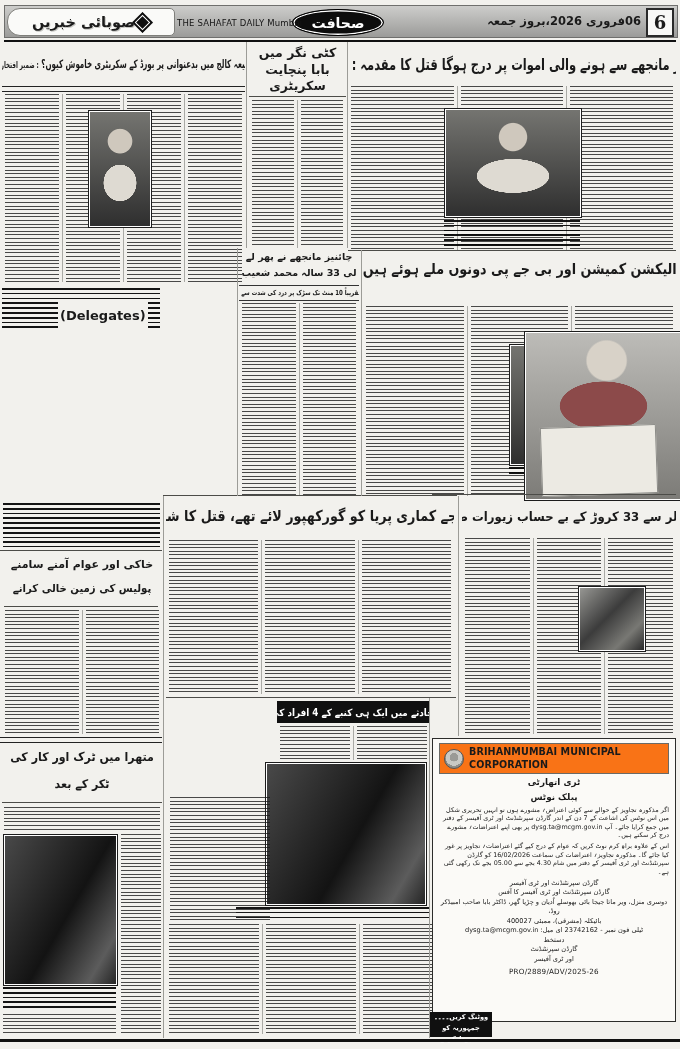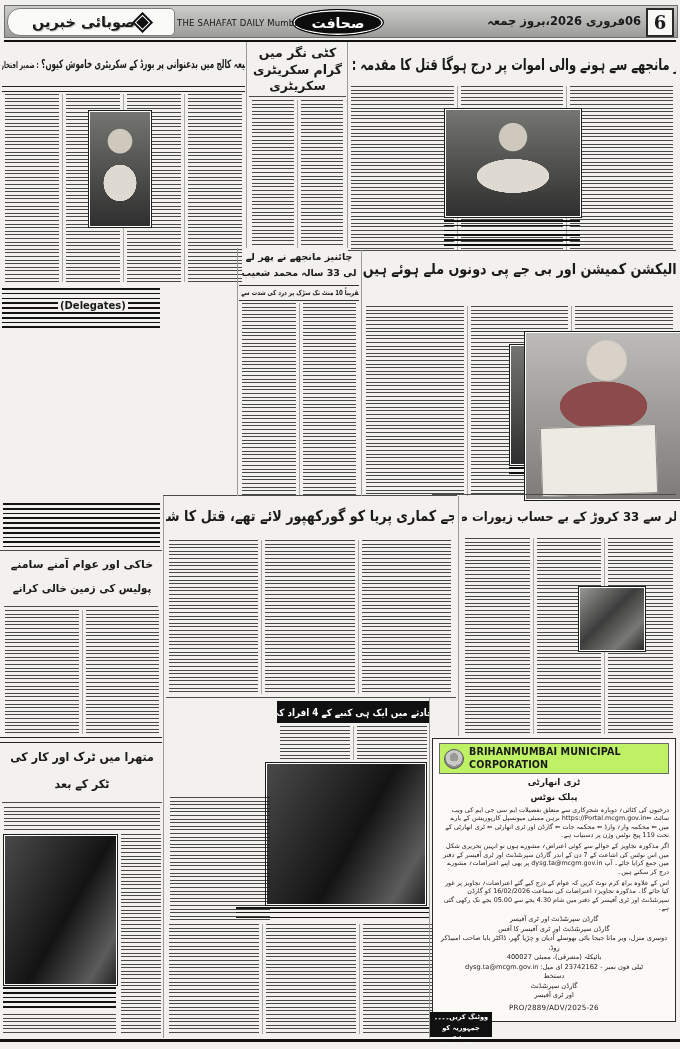--- a/index.html
+++ b/index.html
@@ -43,36 +43,36 @@
      color:#fff;font-weight:bold;font-size:14px;display:flex;align-items:center;justify-content:center;
      box-shadow:inset 0 0 0 1.5px #fff;border:1.5px solid #000;}
   .papername{position:absolute;left:172px;top:12px;font-size:8.5px;letter-spacing:.2px;color:#151515;direction:ltr;}
   .prov-pill{position:absolute;left:2px;top:2px;width:166px;height:26px;background:#fafaf8;
      border:1px solid #7e7e7a;border-radius:13px 5px 5px 13px;display:flex;align-items:center;justify-content:center;}
   .prov-logo{width:15px;height:15px;background:#0e0e0e;transform:rotate(45deg);box-shadow:inset 0 0 0 2px #0e0e0e,inset 0 0 0 3px #fff;}
   .prov-label{font-weight:900;font-size:14.5px;text-shadow:1px 1px 0 #c6c6c2;}
   
   .notice{position:absolute;left:432px;top:738px;width:244px;height:284px;background:#fbfaf7;
      border:1.5px solid #2c2c2a;padding:4px 6px;box-sizing:border-box;font-size:6.4px;line-height:1.32;}
-  .notice-head{display:flex;align-items:center;gap:5px;border:1px solid #6a6a66;background:#bef264;
+  .notice-head{display:flex;align-items:center;gap:5px;border:1px solid #6a6a66;background:#f97316;
      padding:2px 4px;direction:ltr;}
   .crest{width:18px;height:18px;border-radius:50%;border:1px solid #555;flex:0 0 auto;
      background:radial-gradient(circle at 50% 40%, #9a9a96 0 30%, #c9c9c5 31% 60%, #8e8e8a 61%);}
   .notice-org{font-weight:bold;font-size:9.6px;letter-spacing:.1px;}
   .nt{font-weight:bold;text-align:center;font-size:8.8px;margin:3px 0 1px;}
   .np{text-align:right;margin:2.5px 0;}
   .nsig{text-align:center;font-size:6.6px;line-height:1.45;}
   .nref{text-align:center;font-size:7.2px;direction:ltr;margin-top:2px;letter-spacing:.2px;}
   .footer-box{position:absolute;left:430px;top:1012px;width:62px;height:25px;background:#101010;color:#fff;
      font-size:6.6px;font-weight:bold;text-align:center;line-height:1.7;}
   .boxed-hl{position:absolute;left:168px;top:706px;width:102px;height:86px;border:1px solid #333;
      background:#f8f7f3;box-sizing:border-box;padding:4px 3px;font-weight:bold;font-size:9.5px;
      text-align:center;line-height:1.95;overflow:hidden;}
-  .delegates{position:absolute;left:58px;top:300px;font-weight:bold;font-size:10px;background:#f2f1ed;
-     padding:0 2px;direction:ltr;}
+  .delegates{position:absolute;left:58px;top:300px;font-weight:bold;font-size:13px;background:#f2f1ed;
+     padding:8px 2px;direction:ltr;}
 </style>
 </head>
 <body>
 
 <div class="page" dir="rtl">
 
   <div class="masthead-bar">
     <div class="pagebox">6</div>
     <div class="hdr-date">06فروری 2026،بروز جمعہ</div>
     <div class="oval">صحافت</div>
@@ -102,21 +102,21 @@
   <div class="cols abs" style="left:363px;top:306px;width:313px;height:190px;">
     <div class="col greek"></div>
     <div class="col greek"></div>
     <div class="col greek"></div>
   </div>
   <div class="photo person abs" style="left:509px;top:344px;width:86px;height:120px;"></div>
   <div class="greek-bold abs" style="left:509px;top:467px;width:86px;height:9px;"></div>
 
   <div class="hl2 abs" style="left:249px;top:45px;width:97px;height:50px;font-size:12.5px;line-height:16.5px;">
     <div>کٹی نگر میں</div>
-    <div>گرام سکریٹری</div>
+    <div>بابا پنچایت</div>
     <div>سکریٹری معطل</div>
   </div>
   <div class="hr" style="left:249px;top:96px;width:97px;"></div>
   <div class="cols abs" style="left:249px;top:100px;width:97px;height:148px;">
     <div class="col greek"></div>
     <div class="col greek"></div>
   </div>
 
   <div class="hl abs" style="left:2px;top:48px;width:243px;height:32px;font-size:11.5px;">
     <span style="--sx:.62">
@@ -209,21 +209,20 @@
 
   <div class="greek abs" style="left:170px;top:797px;width:100px;height:124px;"></div>
 
   <div class="notice">
     <div class="notice-head">
       <span class="crest"></span>
       <span class="notice-org">BRIHANMUMBAI MUNICIPAL CORPORATION</span>
     </div>
     <div class="nt">ٹری اتھارٹی</div>
     <div class="nt">پبلک نوٹس</div>
-    <div class="np">درختوں کی کٹائی؍ دوبارہ شجرکاری سے متعلق تفصیلات ایم سی جی ایم کی ویب سائٹ ⇐https://Portal.mcgm.gov.in برہن ممبئی میونسپل کارپوریشن کے بارے میں ⇐ محکمہ وار؍ وارڈ ⇐ محکمہ جات ⇐ گارڈن اور ٹری اتھارٹی ⇐ ٹری اتھارٹی کے تحت 119 پیج نوٹس وژن پر دستیاب ہے۔</div>
     <div class="np">اگر مذکورہ تجاویز کے حوالے سے کوئی اعتراض؍ مشورے ہوں تو انہیں تحریری شکل میں اس نوٹس کی اشاعت کے 7 دن کے اندر گارڈن سپرنٹنڈنٹ اور ٹری آفیسر کے دفتر میں جمع کرایا جائے۔ آپ dysg.ta@mcgm.gov.in پر بھی اپنے اعتراضات؍ مشورے درج کر سکتے ہیں۔</div>
     <div class="np">اس کے علاوہ براہِ کرم نوٹ کریں کہ عوام کے درج کیے گئے اعتراضات؍ تجاویز پر غور کیا جائے گا۔ مذکورہ تجاویز؍ اعتراضات کی سماعت 16/02/2026 کو گارڈن سپرنٹنڈنٹ اور ٹری آفیسر کے دفتر میں شام 4.30 بجے سے 05.00 بجے تک رکھی گئی ہے۔</div>
     <div class="nsig">گارڈن سپرنٹنڈنٹ اور ٹری آفیسر</div>
     <div class="nsig">گارڈن سپرنٹنڈنٹ اور ٹری آفیسر کا آفس</div>
     <div class="nsig">دوسری منزل، ویر ماتا جیجا بائی بھوسلے اُدیان و چڑیا گھر، ڈاکٹر بابا صاحب امبیڈکر روڈ،</div>
     <div class="nsig">بائیکلہ (مشرقی)، ممبئی 400027</div>
     <div class="nsig">ٹیلی فون نمبر - 23742162 ای میل: dysg.ta@mcgm.gov.in</div>
     <div class="nsig">دستخط</div>
     <div class="nsig">گارڈن سپرنٹنڈنٹ</div>
     <div class="nsig">اور ٹری آفیسر</div>

